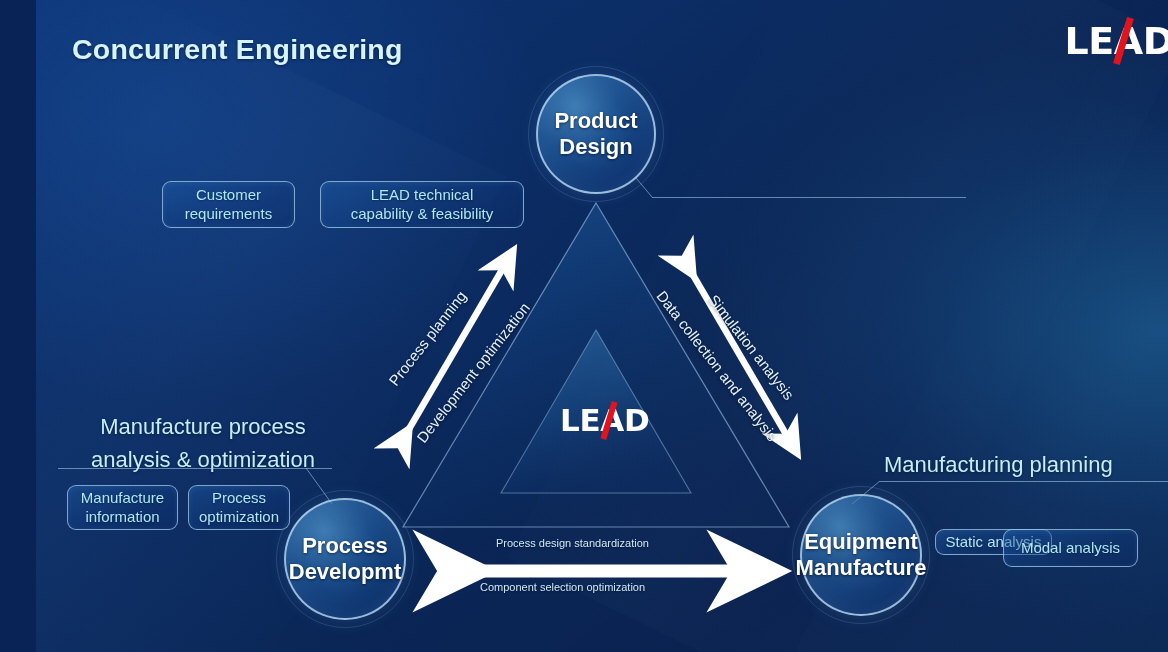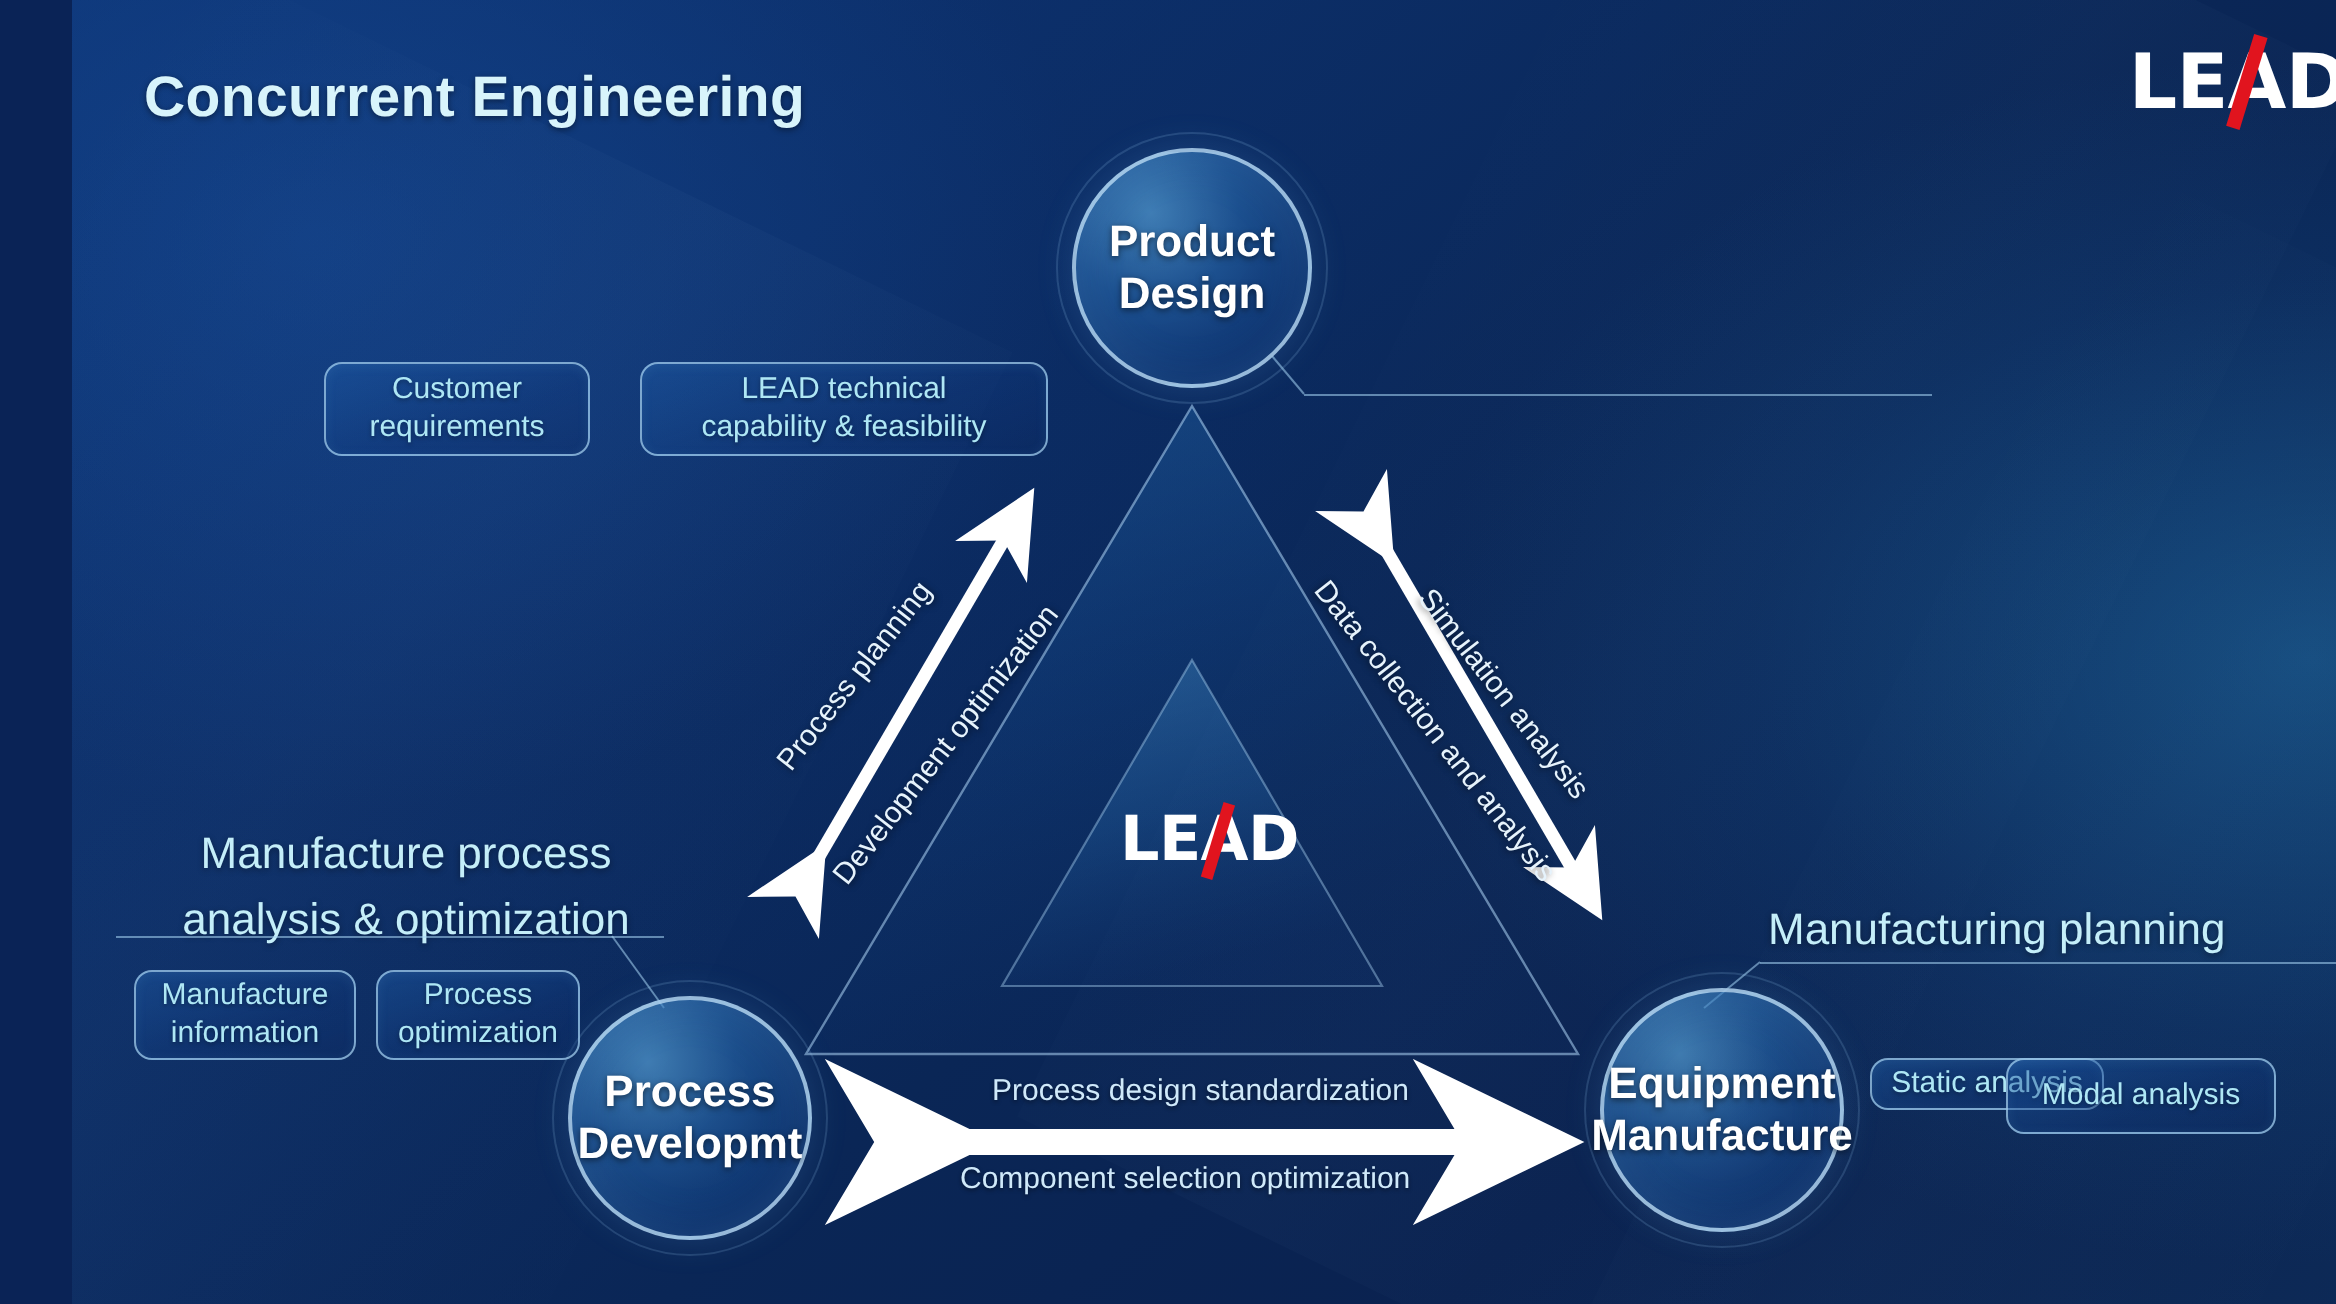--- a/index.html
+++ b/index.html
@@ -167,21 +167,21 @@
     background: rgba(170,215,245,0.55);
   }
   #rule-topright   { left: 616px; top: 197px; width: 314px; }
   #rule-left       { left: 22px;  top: 468px; width: 274px; }
   #rule-bottomright{ left: 844px; top: 481px; width: 304px; }
 
   
   .arrow-label {
     position: absolute;
     color: #cfe9fa;
-    font-size: 15px;
+    font-size: 11px;
     white-space: nowrap;
     text-shadow: 0 1px 2px rgba(0,0,0,0.45);
   }
   #lbl-proc-std    { left: 460px; top: 537px; }
   #lbl-comp-sel    { left: 444px; top: 581px; }
 
   
   .diag-label {
     position: absolute;
     color: #e6f3fc;

